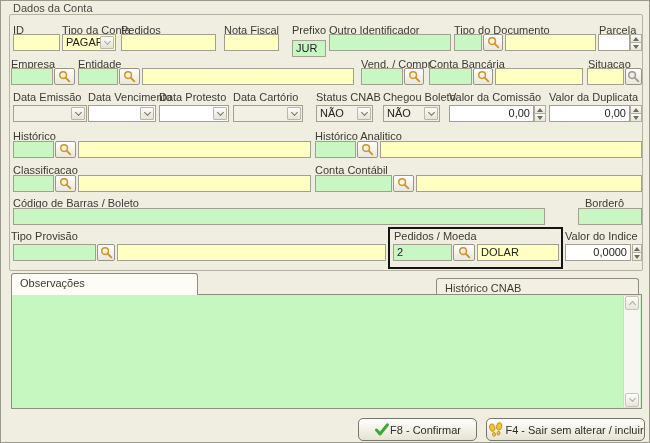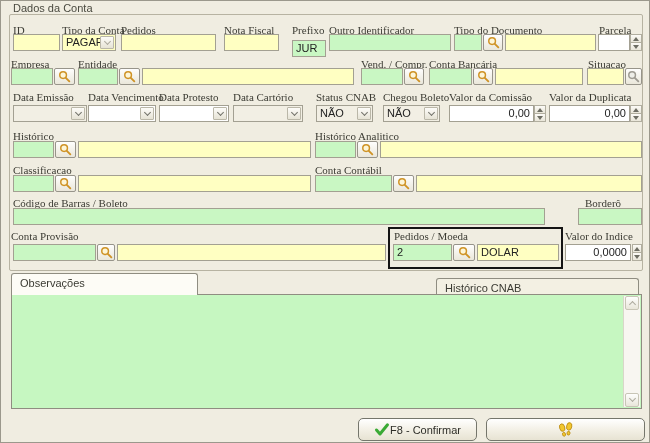--- a/index.html
+++ b/index.html
@@ -2,21 +2,21 @@
 <html><head>
 <meta charset="utf-8">
 <style>
   html,body{margin:0;padding:0;background:#d8d4c8;}
   *{box-sizing:border-box;}
   .window{position:relative;width:650px;height:443px;background:#f0ede1;
     border:1px solid #9b988c;font-family:"Liberation Sans",sans-serif;font-size:11px;color:#3b3b33;overflow:hidden;}
   .groupbox{position:absolute;left:8px;top:13px;width:634px;height:257px;
     border:1px solid #b7b3a2;border-radius:2px;background:transparent;}
   .group-title{position:absolute;left:12px;top:1px;white-space:nowrap;color:#4a4a40;}
-  .lbl{position:absolute;white-space:nowrap;color:#3b3b33;font-family:Liberation Serif, serif;}
+  .lbl{position:absolute;white-space:nowrap;color:#3b3b33;}
   .inp{position:absolute;height:17px;border:1px solid #a3a092;padding:1px 3px;
     font-size:11px;line-height:13px;color:#222;overflow:hidden;white-space:nowrap;}
   .yellow{background:#ffffc2;}
   .green{background:#c9f7c3;}
   .white{background:#ffffff;}
   .beige{background:#f2efe4;}
   .num{text-align:right;}
   .lookup{position:absolute;height:17px;border:1px solid #97948a;border-radius:2px;
     background:linear-gradient(180deg,#fefefd,#eae7da);display:flex;align-items:center;justify-content:center;cursor:pointer;}
   .combo{padding-right:16px;}
@@ -251,21 +251,21 @@
       </svg>
   </div>
   <div class="inp yellow" style="left:415px;top:174px;width:226px"></div>
 
   <span class="lbl" style="left:12px;top:196px">Código de Barras / Boleto</span>
   <div class="inp green" style="left:12px;top:207px;width:532px"></div>
 
   <span class="lbl" style="left:584px;top:196px">Borderô</span>
   <div class="inp green" style="left:577px;top:207px;width:64px"></div>
 
-  <span class="lbl" style="left:10px;top:229px">Conta Provisão</span>
+  <span class="lbl" style="left:10px;top:229px">Tipo Provisão</span>
   <div class="inp green" style="left:12px;top:243px;width:83px"></div>
   <div class="lookup" style="left:96px;top:243px;width:18px">
     <svg width="13" height="13" viewBox="0 0 14 14">
         <circle cx="5.5" cy="5.5" r="3.6" fill="#fdf6d8" stroke="#cf9326" stroke-width="1.6"></circle>
         <line x1="8.4" y1="8.4" x2="12.2" y2="12.2" stroke="#cf9326" stroke-width="2" stroke-linecap="round"></line>
       </svg>
   </div>
   <div class="inp yellow" style="left:116px;top:243px;width:269px"></div>
 
   <div class="hl-box"></div>
@@ -313,15 +313,16 @@
   </div>
   <div class="btn" style="left:485px;width:159px">
     <svg width="18" height="16" viewBox="0 0 18 16">
       <g fill="#f2c72e" stroke="#b98a12" stroke-width="0.8">
         <ellipse cx="5.2" cy="5.6" rx="2.6" ry="3.8" transform="rotate(-16 5.2 5.6)"></ellipse>
         <ellipse cx="7" cy="12.3" rx="1.5" ry="1.9" transform="rotate(-16 7 12.3)"></ellipse>
         <ellipse cx="12.2" cy="4.4" rx="2.6" ry="3.8" transform="rotate(12 12.2 4.4)"></ellipse>
         <ellipse cx="11.5" cy="11.2" rx="1.5" ry="1.9" transform="rotate(12 11.5 11.2)"></ellipse>
       </g>
     </svg>
+    <span>F4 - Sair sem alterar / incluir</span>
   </div>
 
 </div>
 
 </body></html>

